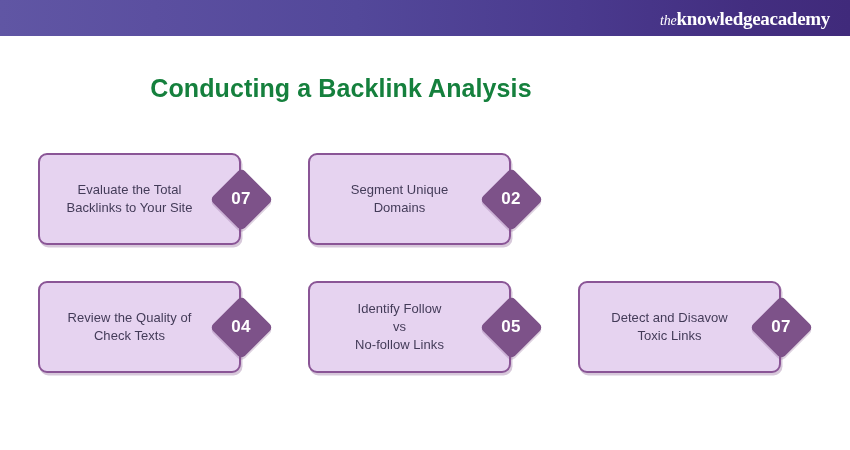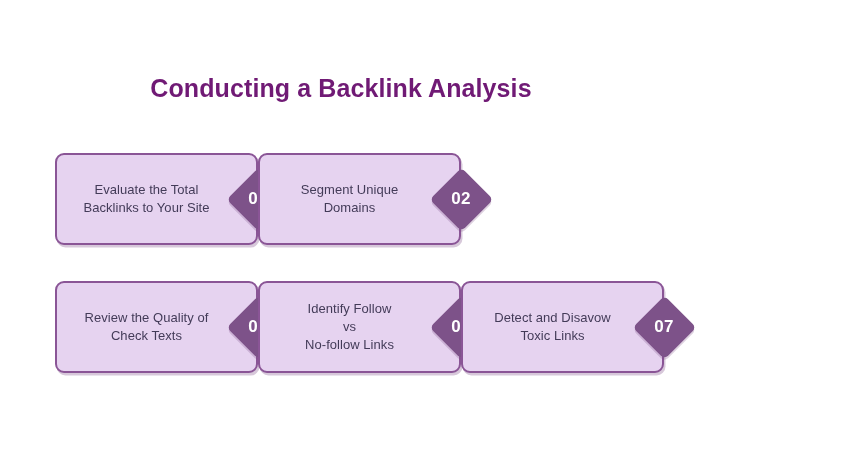--- a/index.html
+++ b/index.html
@@ -53,36 +53,36 @@
 
   
   .title {
     position: absolute;
     left: 0;
     top: 74px;
     width: 682px;
     text-align: center;
     font-size: 25px;
     font-weight: 700;
-    color: #701a75;
+    color: #15803d;
     letter-spacing: 0.1px;
   }
 
   
   .grid {
     position: absolute;
     left: 38px;
     top: 153px;
     width: 774px;
   }
 
   .row {
     display: flex;
+    gap: 67px;
     margin-bottom: 36px;
-    margin-left: 17px;
   }
   .row:last-child { margin-bottom: 0; }
 
   .card-wrap {
     position: relative;
     width: 203px;
     height: 92px;
   }
 
   .card {
@@ -140,20 +140,25 @@
     font-size: 17px;
     font-weight: 700;
     letter-spacing: 0.3px;
   }
 </style>
 </head>
 <body>
 
 <div class="page">
 
+  <div class="header">
+    <div class="logo">
+      <span class="logo-the">the</span><span class="logo-main">knowledgeacademy</span>
+    </div>
+  </div>
 
   <div class="title">Conducting a Backlink Analysis</div>
 
   <div class="grid">
 
     <div class="row">
 
       <div class="card-wrap">
         <div class="card">
           <div class="card-label">Evaluate the Total

